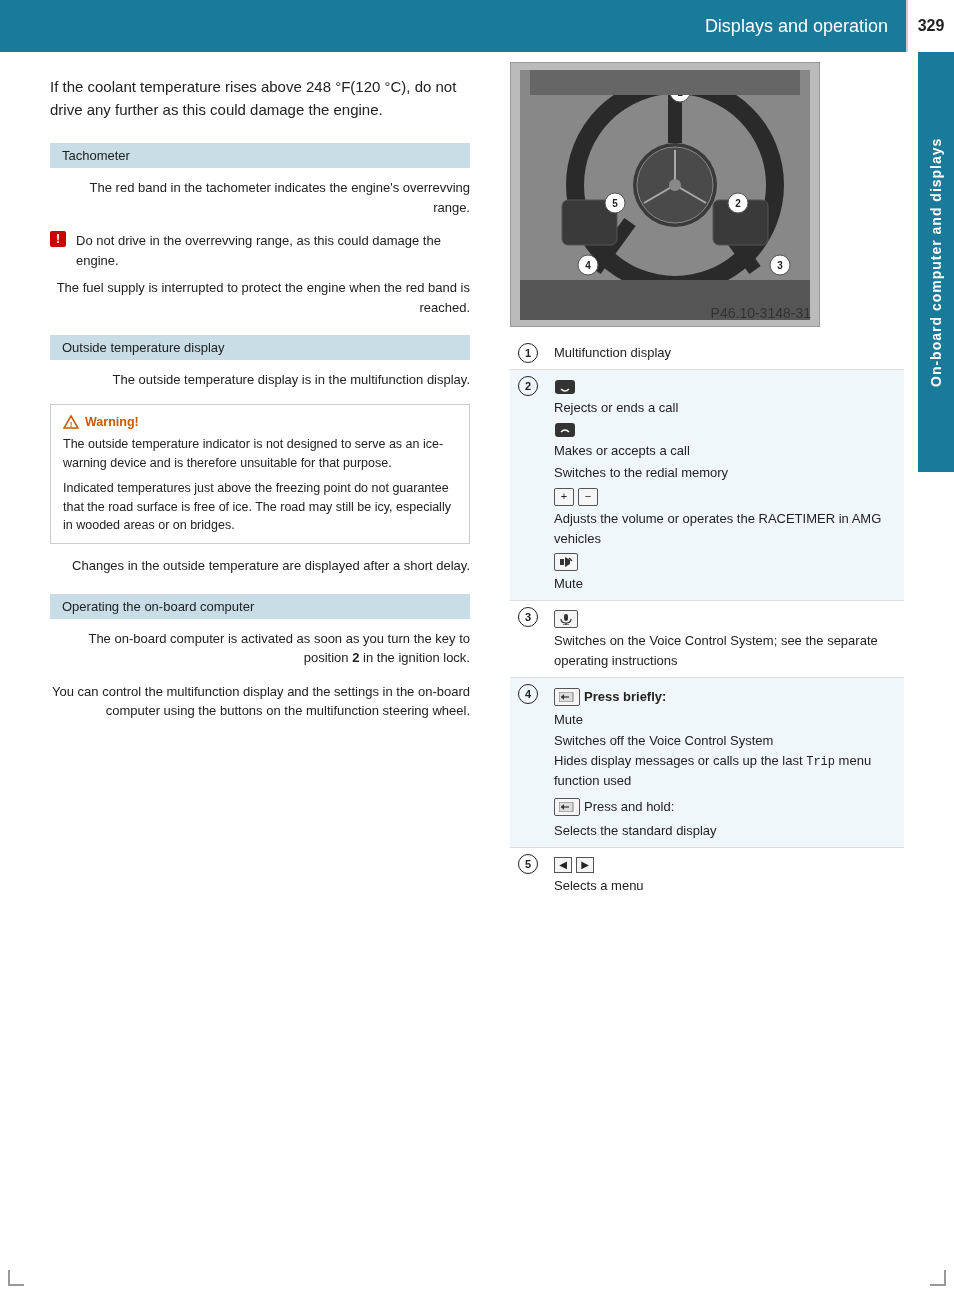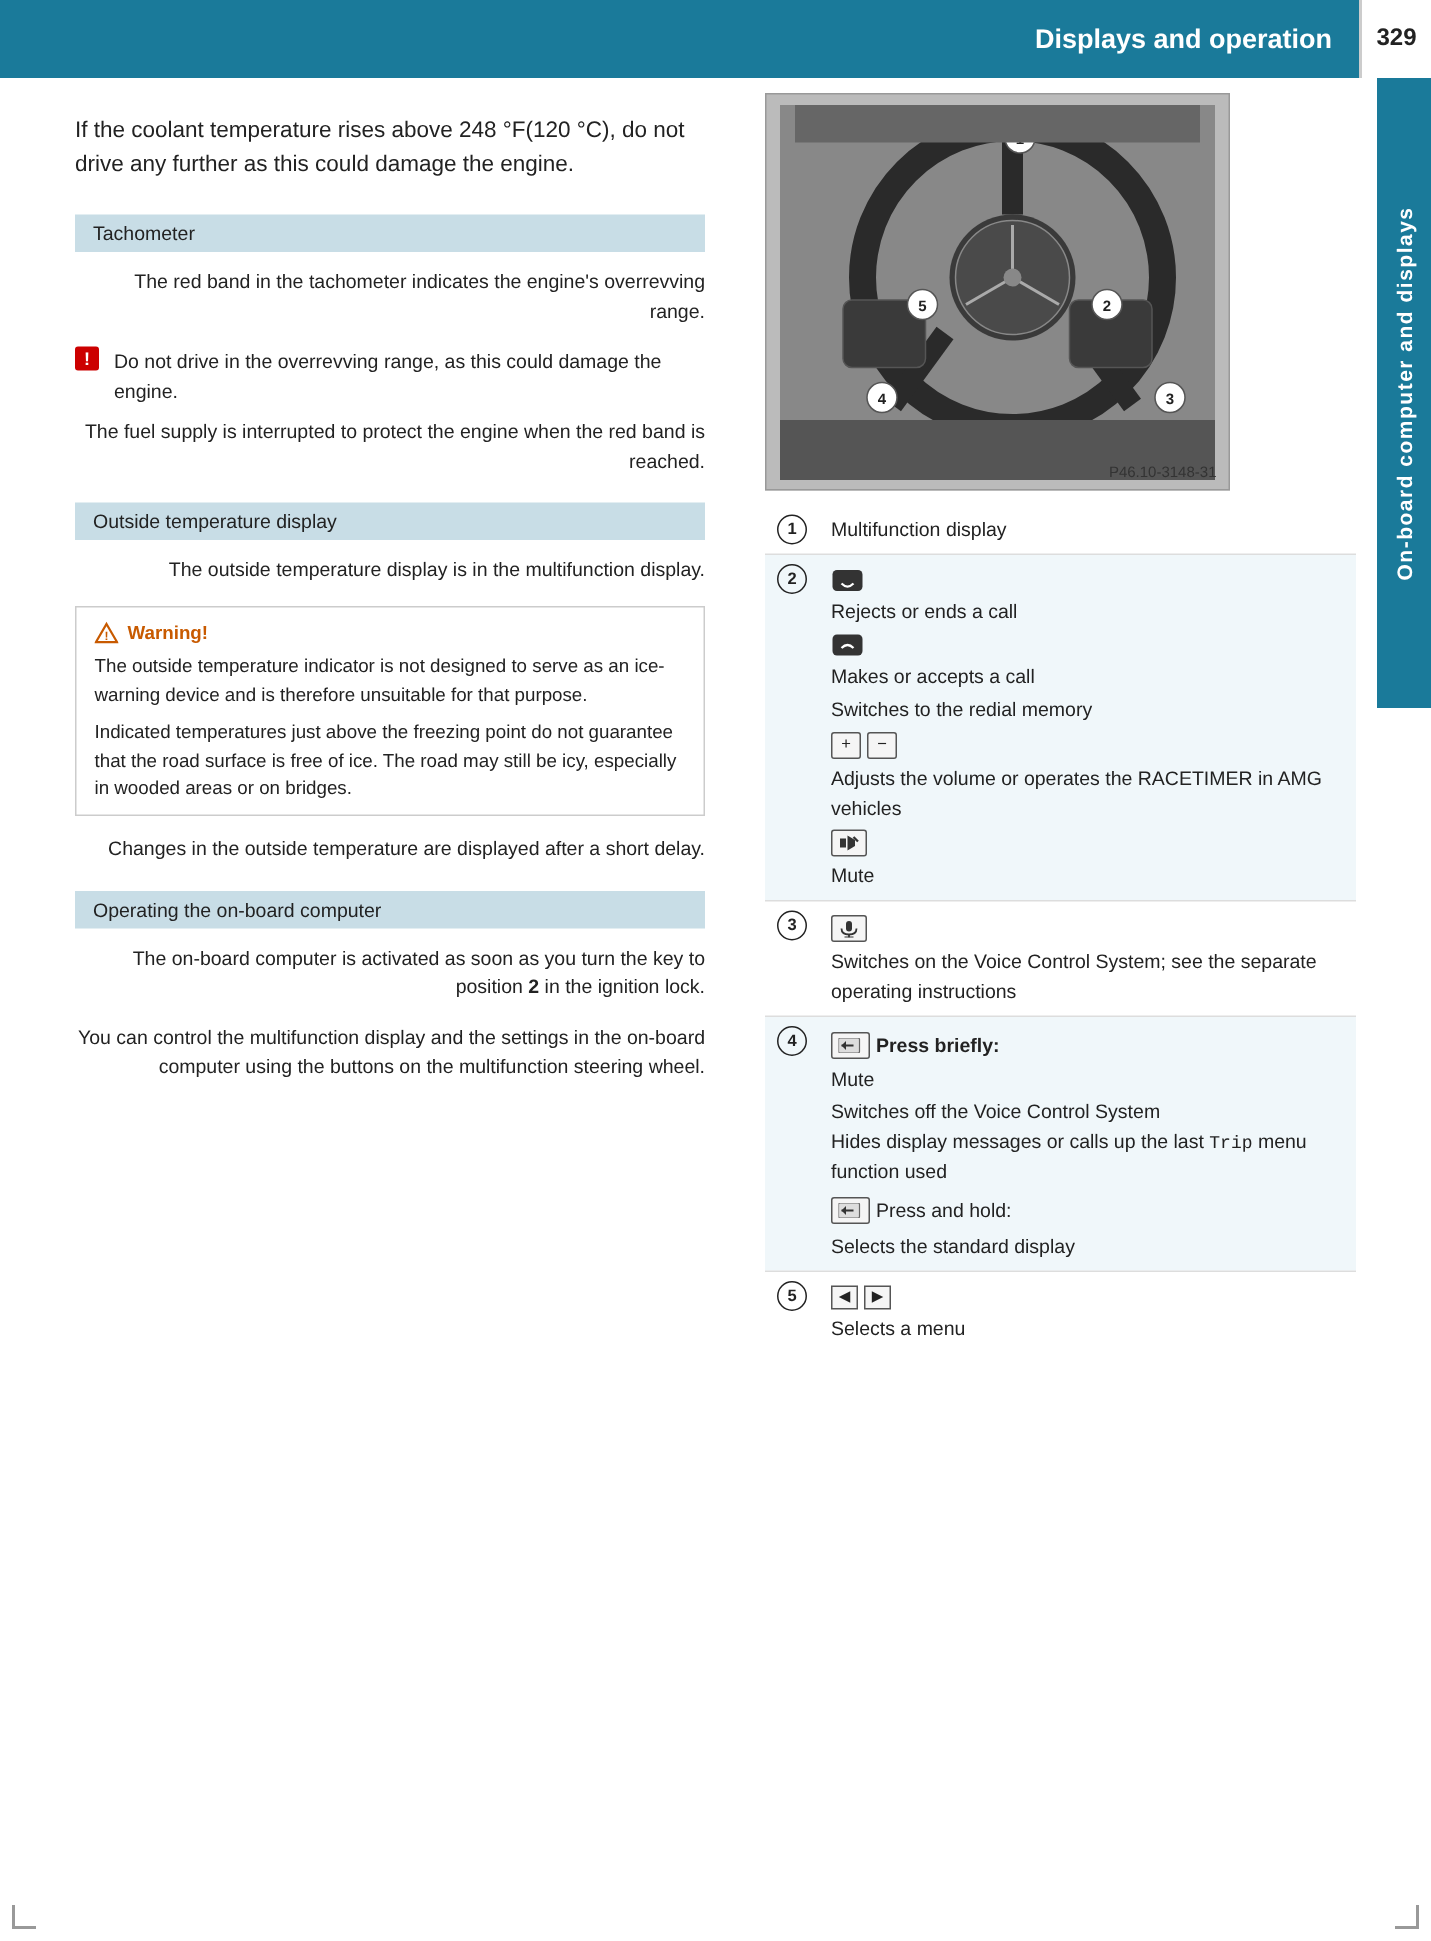--- a/index.html
+++ b/index.html
@@ -25,21 +25,21 @@
     }
     .header-title-block {
       display: flex;
       align-items: center;
       height: 100%;
     }
     .header-title {
       background: #1a7a9a;
       color: #fff;
       font-size: 18px;
-      font-weight: bold;
+      font-weight: normal;
       padding: 0 18px;
       height: 100%;
       display: flex;
       align-items: center;
       border-right: none;
     }
     .header-page-num {
       background: #fff;
       color: #222;
       font-size: 16px;
@@ -189,21 +189,21 @@
       position: relative;
       overflow: hidden;
       display: flex;
       align-items: center;
       justify-content: center;
     }
     .img-label {
       position: absolute;
       bottom: 5px;
       right: 8px;
-      font-size: 10px;
+      font-size: 14px;
       color: #333;
     }
 
     
     .sw-svg {
       width: 290px;
       height: 250px;
     }
 
     

